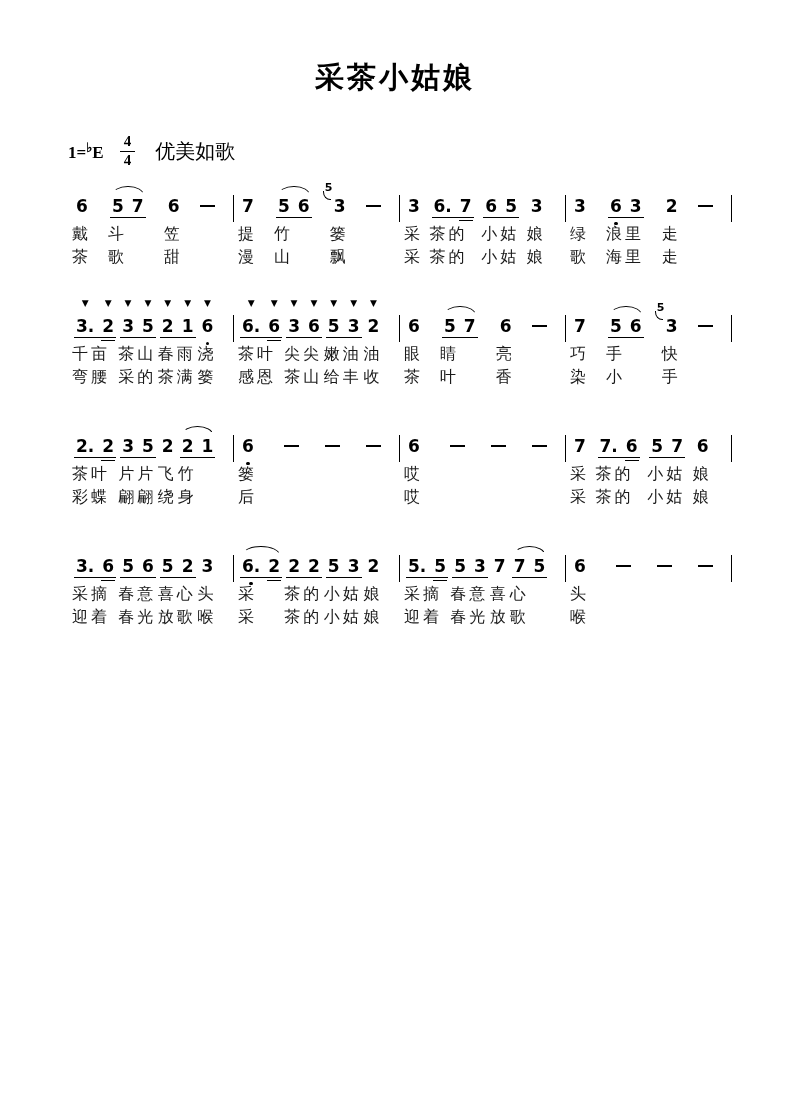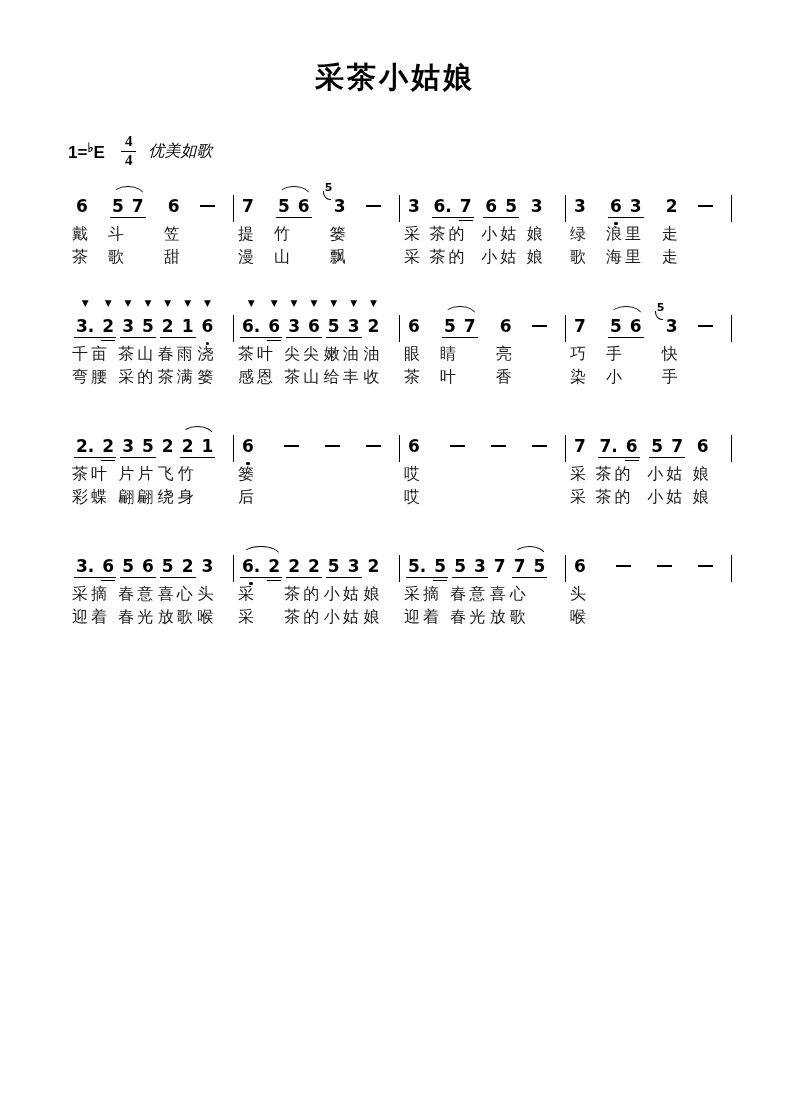--- a/index.html
+++ b/index.html
@@ -15,30 +15,30 @@
   .title {
     position: absolute; top: 58px; left: 0; right: 0;
     text-align: center;
     font-size: 29px; font-weight: 600; letter-spacing: 3px;
     font-family: "Liberation Serif", serif;
   }
   .keyline {
     position: absolute; left: 68px; top: 134px;
     display: flex; align-items: center;
   }
-  .keysig { font-size: 17px; font-weight: bold; font-family: Liberation Sans, sans-serif; }
+  .keysig { font-size: 17px; font-weight: bold; font-family: Liberation Serif, serif; }
   .keysig .flat { font-size: 13px; vertical-align: 6px; font-weight: bold; }
   .timesig {
     display: inline-block; text-align: center; margin-left: 16px;
     font-size: 15px; font-weight: bold; line-height: 1.05;
     font-family: "Liberation Serif", serif;
   }
   .timesig .ts-top { display: block; border-bottom: 1.3px solid #000; padding: 0 4px 1px; }
   .timesig .ts-bot { display: block; padding-top: 1px; }
-  .tempo { margin-left: 12px; font-size: 16px; font-style: italic; }
+  .tempo { margin-left: 20px; font-size: 20px; }
   .credits {
     position: absolute; right: 50px; top: 123px;
     font-size: 15px; line-height: 26px; text-align: left;
   }
   .score { position: absolute; left: 0; top: 182px; }
   .system { display: flex; width: 664px; margin: 0 0 34px 68px; }
   .measure {
     flex: 1 1 0; min-width: 0;
     display: flex; justify-content: space-between;
     padding: 0 18px 0 4px;

